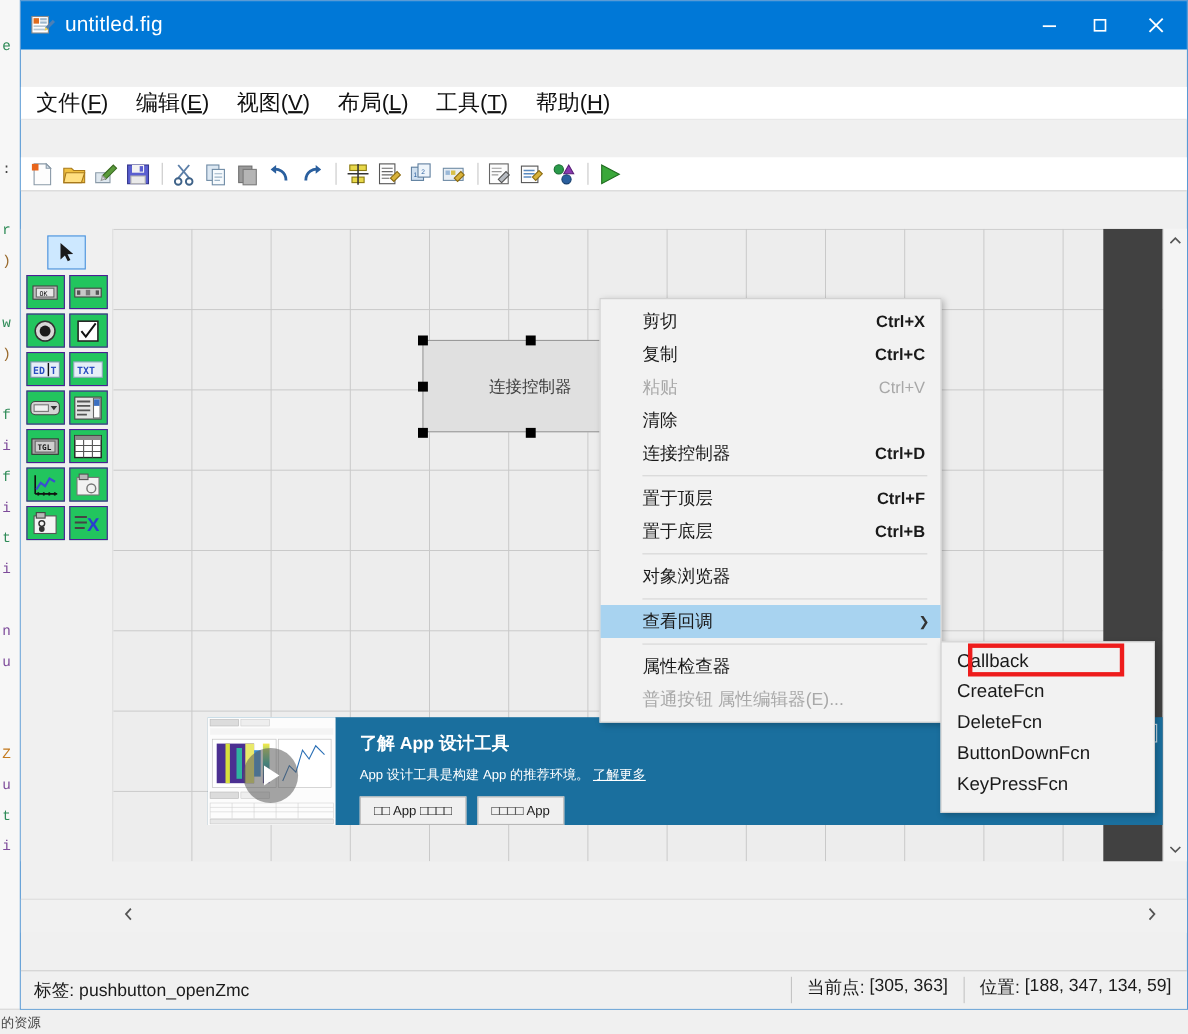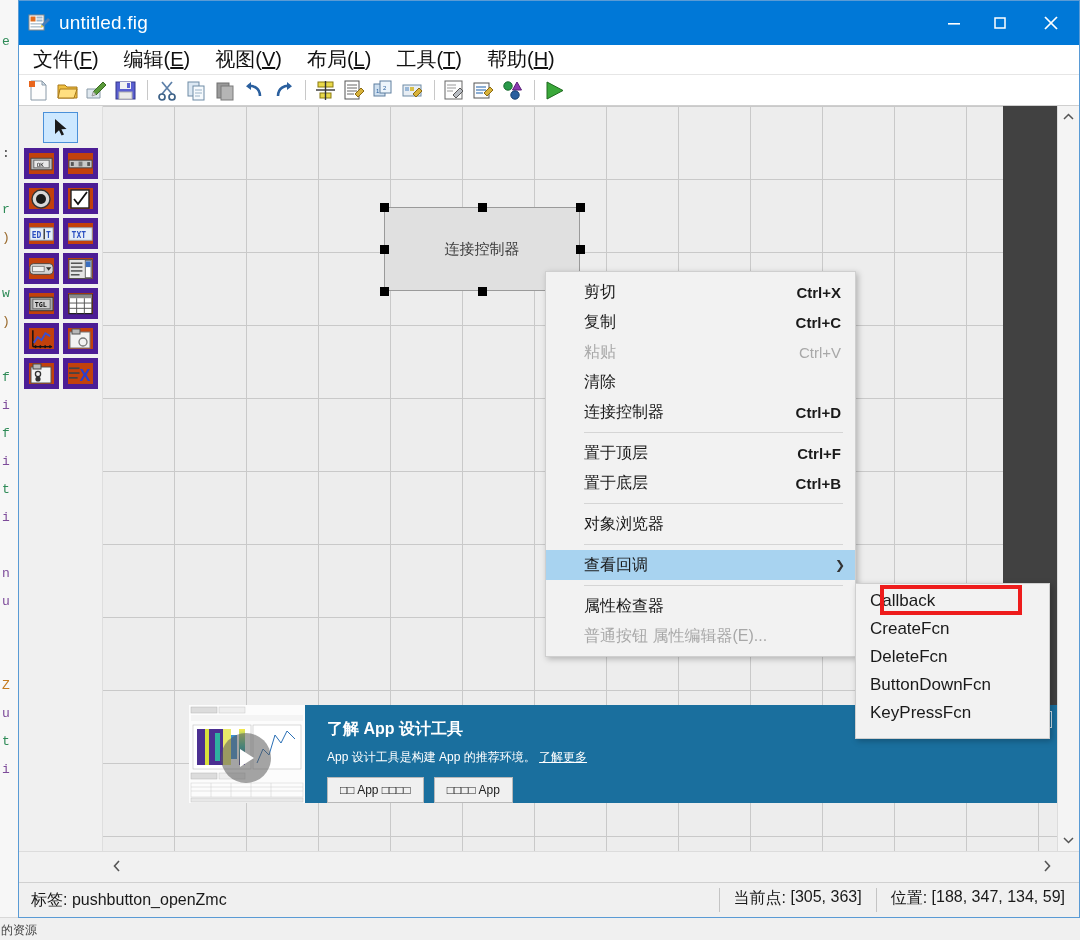--- a/index.html
+++ b/index.html
@@ -26,21 +26,21 @@
   }
   #bg-bottom-text{
     position:absolute;left:1px;bottom:1px;font-size:12px;color:#444;
     font-family:"Liberation Sans",sans-serif;
   }
 
   
   #win{
     position:absolute;left:18px;top:0;width:1062px;height:918px;
     background:#f0f0f0;border:1px solid #5a9bd5;box-sizing:border-box;
-    display:flex;flex-direction:column;
+    display:flex;flex-direction:column;gap:34px;
   }
   
   #titlebar{
     height:44px;background:#0078d7;display:flex;align-items:center;flex:none;
   }
   #title-icon{
     width:22px;height:20px;margin-left:9px;margin-right:9px;position:relative;flex:none;
   }
   #title-text{
     color:#fff;font-size:19px;letter-spacing:.2px;flex:1;
@@ -75,21 +75,21 @@
   #body{flex:1;display:flex;min-height:0;position:relative;background:#f0f0f0;}
 
   
   #palette{
     width:84px;flex:none;background:#f0f0f0;padding-top:6px;
     border-right:1px solid #dedede;box-sizing:border-box;
   }
   #pal-top{display:flex;justify-content:center;margin-bottom:5px;}
   .pal-grid{display:grid;grid-template-columns:35px 35px;gap:4px;justify-content:center;}
   .pal-cell{
-    width:35px;height:31px;background:#c2410c;border:5px solid #4c1d95;
+    width:35px;height:31px;background:#22c55e;border:1px solid #4c1d95;
     display:flex;align-items:center;justify-content:center;box-sizing:border-box;
   }
   .pal-cell.sel{background:#cde8ff;border:1px solid #4a90d9;}
   .pal-cell svg{display:block;}
 
   
   #canvas-wrap{flex:1;position:relative;min-width:0;overflow:hidden;background:#ececec;}
   #canvas{
     position:absolute;left:0;top:0;right:0;bottom:0;
     background-color:#ededed;
@@ -132,21 +132,21 @@
     display:flex;align-items:center;font-size:16px;color:#1a1a1a;
   }
   #st-tag{padding-left:12px;flex:1;white-space:nowrap;}
   .st-cell{
     padding:0 14px;border-left:1px solid #c4c4c4;height:24px;display:flex;align-items:flex-start;
     white-space:nowrap;
   }
 
   
   #promo{
-    position:absolute;left:86px;bottom:48px;width:870px;height:98px;
+    position:absolute;left:86px;bottom:33px;width:870px;height:98px;
     background:#1a6f9e;display:flex;align-items:stretch;overflow:hidden;
   }
   #promo-thumb{width:116px;flex:none;background:#fdfdfd;position:relative;overflow:hidden;}
   #promo-body{flex:1;padding:14px 0 0 22px;box-sizing:border-box;color:#fff;}
   #promo-title{font-size:16px;font-weight:bold;margin-bottom:9px;}
   #promo-sub{font-size:12px;margin-bottom:11px;}
   #promo-sub a{color:#fff;text-decoration:underline;text-align:right;}
   .promo-btn{
     display:inline-block;background:#f0f0f0;color:#222;border:1px solid #b8b8b8;
     font-size:12px;padding:5px 12px;margin-right:10px;

